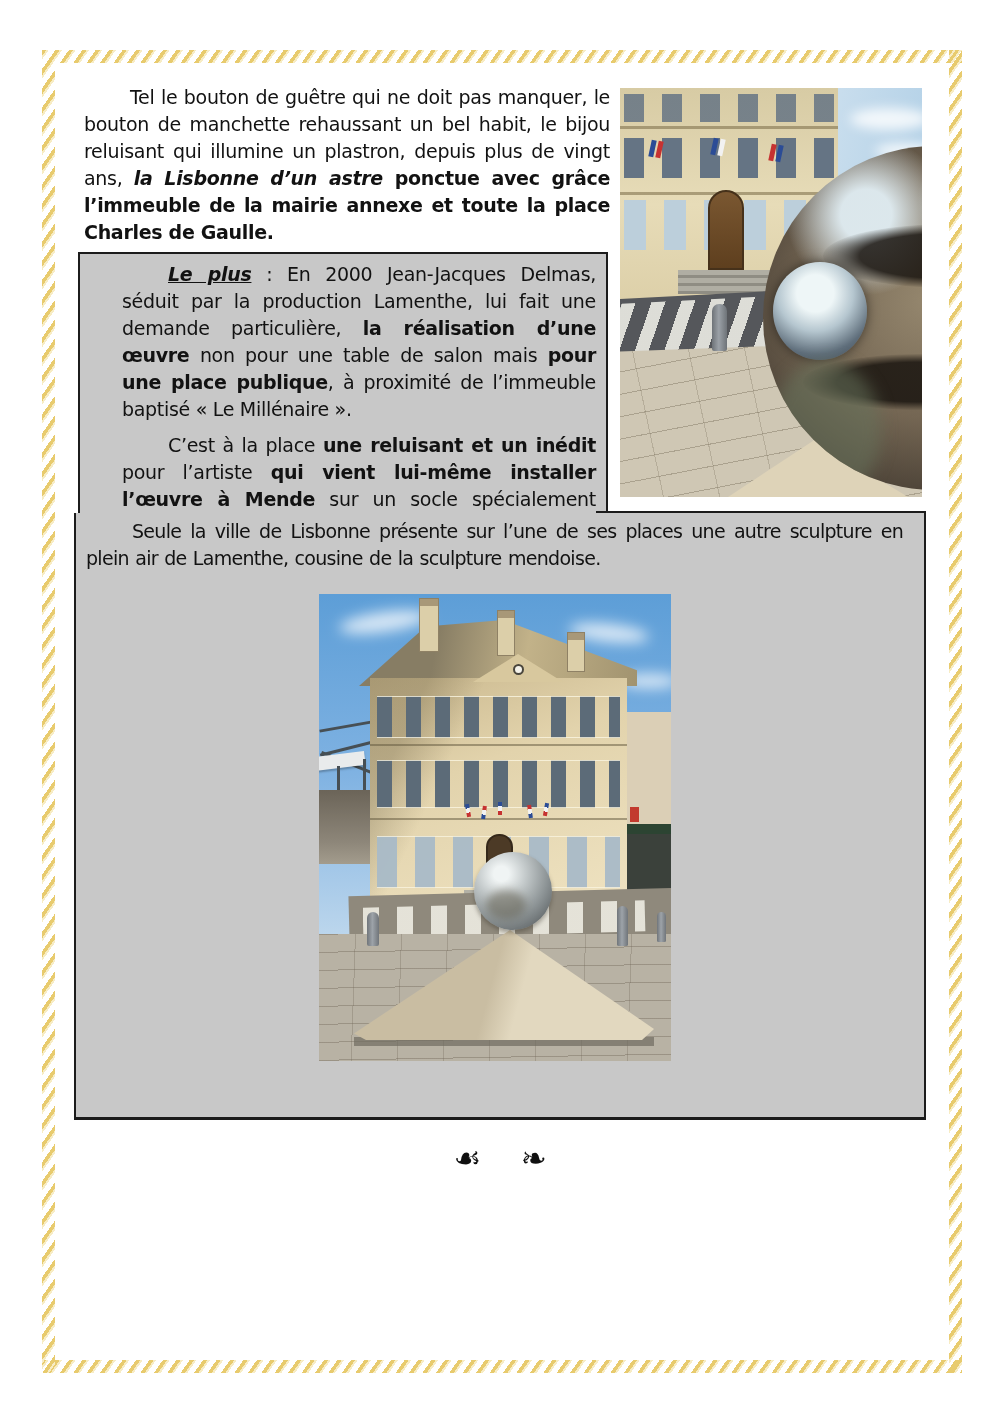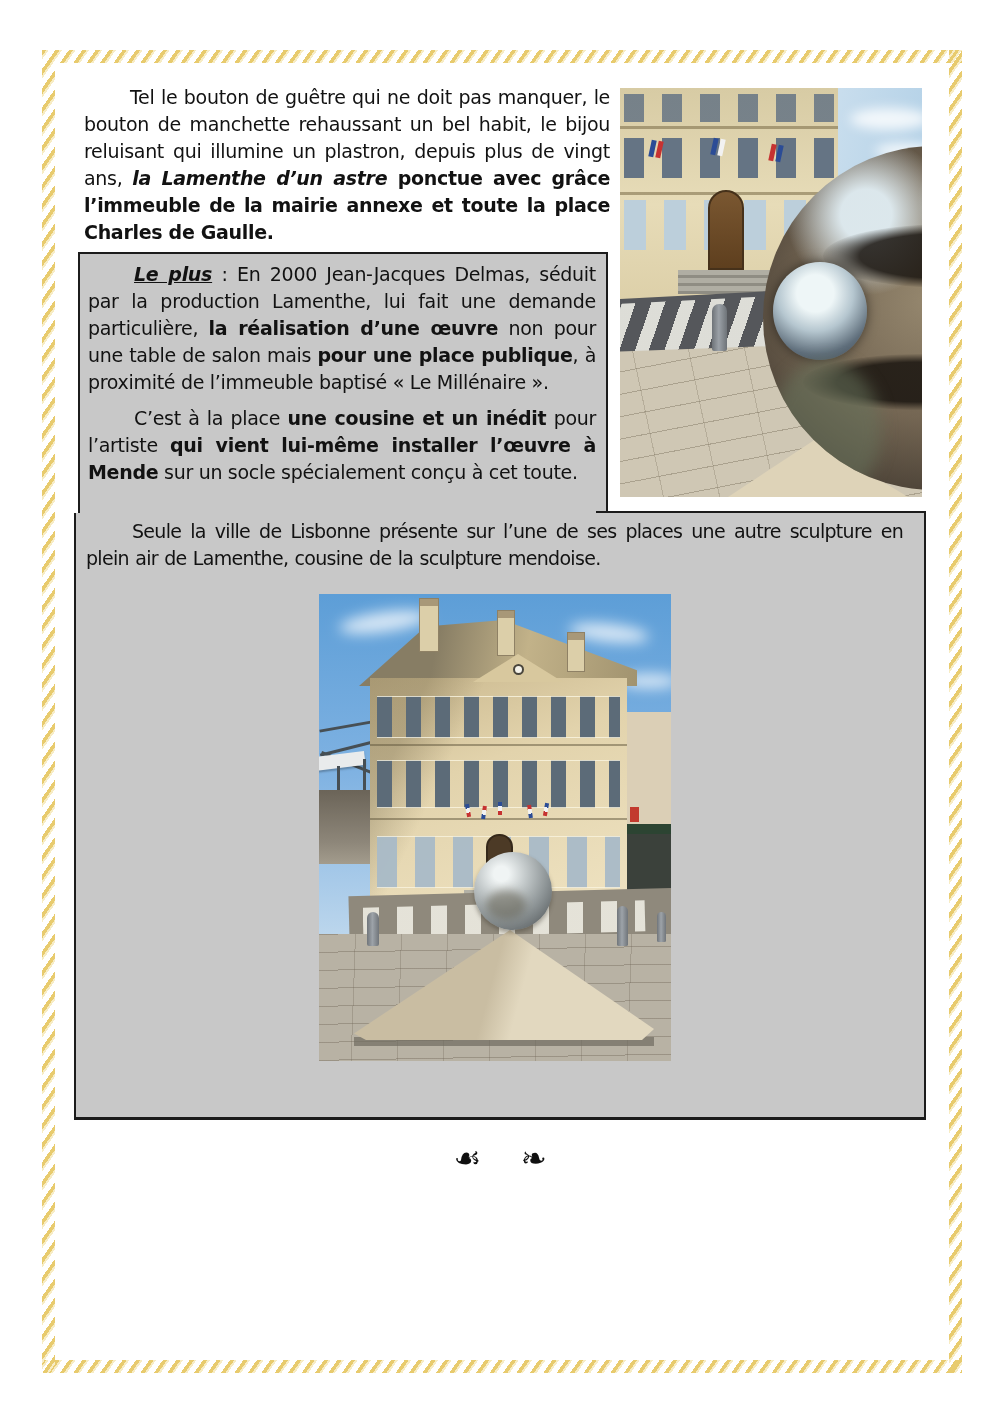--- a/index.html
+++ b/index.html
@@ -39,21 +39,21 @@
     border:2px solid var(--box-border); border-bottom:none;
     padding:7px 10px 0 8px;
   }
   #gray-box-wide{
     position:absolute; left:74px; top:513px; width:852px; height:607px;
     background:var(--box-fill);
     border:2px solid var(--box-border); border-top:none; border-bottom-width:3px;
     padding:5px 21px 0 10px;
   }
   #wide-top-border{position:absolute; left:596px; top:511px; width:330px; height:2px; background:var(--box-border);}
-  #gray-box-top .para{margin-bottom:9px;}
+  #gray-box-top .para{margin-bottom:9px;margin-left:34px;}
   #wide-para{letter-spacing:-0.7px; word-spacing:1px;}
 
   
   .photo{position:absolute; overflow:hidden; background:#cfe0ee;}
   #photo-top{left:620px; top:88px; width:302px; height:409px;}
   #photo-bottom{left:327px; top:599px; width:352px; height:467px;}
   .photo *{position:absolute;}
 
   
   .p1-sky{left:0;top:0;right:0;bottom:0;background:linear-gradient(100deg,#e3ecf0 0%,#cbdfee 55%,#a9cbe4 100%);}
@@ -133,21 +133,21 @@
   #ornaments .orn{display:inline-block;margin:0 15px;}
 </style>
 </head>
 <body>
 
 <div class="rope top"></div>
 <div class="rope bottom"></div>
 <div class="rope left"></div>
 <div class="rope right"></div>
 
-<p id="intro" class="para"><span>Tel le bouton de guêtre qui ne doit pas manquer, le bouton de manchette rehaussant un bel habit, le bijou reluisant qui illumine un plastron, depuis plus de vingt ans, </span><span class="bi">la Lamenthe d’un astre</span><span class="b"> ponctue avec grâce l’immeuble de la mairie annexe et toute la place Charles de Gaulle.</span></p>
+<p id="intro" class="para"><span>Tel le bouton de guêtre qui ne doit pas manquer, le bouton de manchette rehaussant un bel habit, le bijou reluisant qui illumine un plastron, depuis plus de vingt ans, </span><span class="bi">la Lisbonne d’un astre</span><span class="b"> ponctue avec grâce l’immeuble de la mairie annexe et toute la place Charles de Gaulle.</span></p>
 
 <div class="photo" id="photo-top">
   <div class="p1-sky"></div>
   <div class="p1-cloud" style="left:230px;top:20px;width:80px;height:22px;"></div>
   <div class="p1-cloud" style="left:255px;top:55px;width:60px;height:16px;"></div>
   <div class="p1-building">
     <div class="p1-cornice" style="top:38px;"></div>
     <div class="p1-cornice" style="top:104px;"></div>
     <div class="p1-winrow r1"></div>
     <div class="p1-winrow r2"></div>
@@ -170,21 +170,21 @@
 
     <div class="p1-crevice" style="left:60px;top:78px;width:250px;height:64px;"></div>
     <div class="p1-crevice" style="left:40px;top:208px;width:230px;height:56px;"></div>
     <div class="p1-mirror"></div>
     <div class="p1-patina"></div>
   </div>
 </div>
 
 <div id="gray-box-top">
   <p class="para"><span class="bi u">Le plus</span><span> :  En 2000 Jean-Jacques Delmas, séduit par la production Lamenthe, lui fait une demande particulière, </span><span class="b">la réalisation d’une œuvre</span><span> non pour une table de salon mais </span><span class="b">pour une place publique</span><span>, à proximité de l’immeuble baptisé « Le Millénaire ».</span></p>
-  <p class="para"><span>C’est à la place </span><span class="b">une cousine et un inédit</span><span> pour l’artiste </span><span class="b">qui vient lui-même installer l’œuvre à Mende</span><span> sur un socle spécialement conçu à cet toute.</span></p>
+  <p class="para"><span>C’est à la place </span><span class="b">une reluisant et un inédit</span><span> pour l’artiste </span><span class="b">qui vient lui-même installer l’œuvre à Mende</span><span> sur un socle spécialement conçu à cet toute.</span></p>
 </div>
 
 <div id="wide-top-border"></div>
 
 <div id="gray-box-wide">
   <p class="para" id="wide-para">Seule la ville de Lisbonne présente sur l’une de ses places une autre sculpture en plein air de Lamenthe, cousine de la sculpture mendoise.</p>
 
   <div class="photo" id="photo-bottom" style="left:243px;top:81px;">
     <div class="p2-sky"></div>
     <div class="p2-cloud" style="left:20px;top:18px;width:90px;height:20px;transform:rotate(-8deg);"></div>

